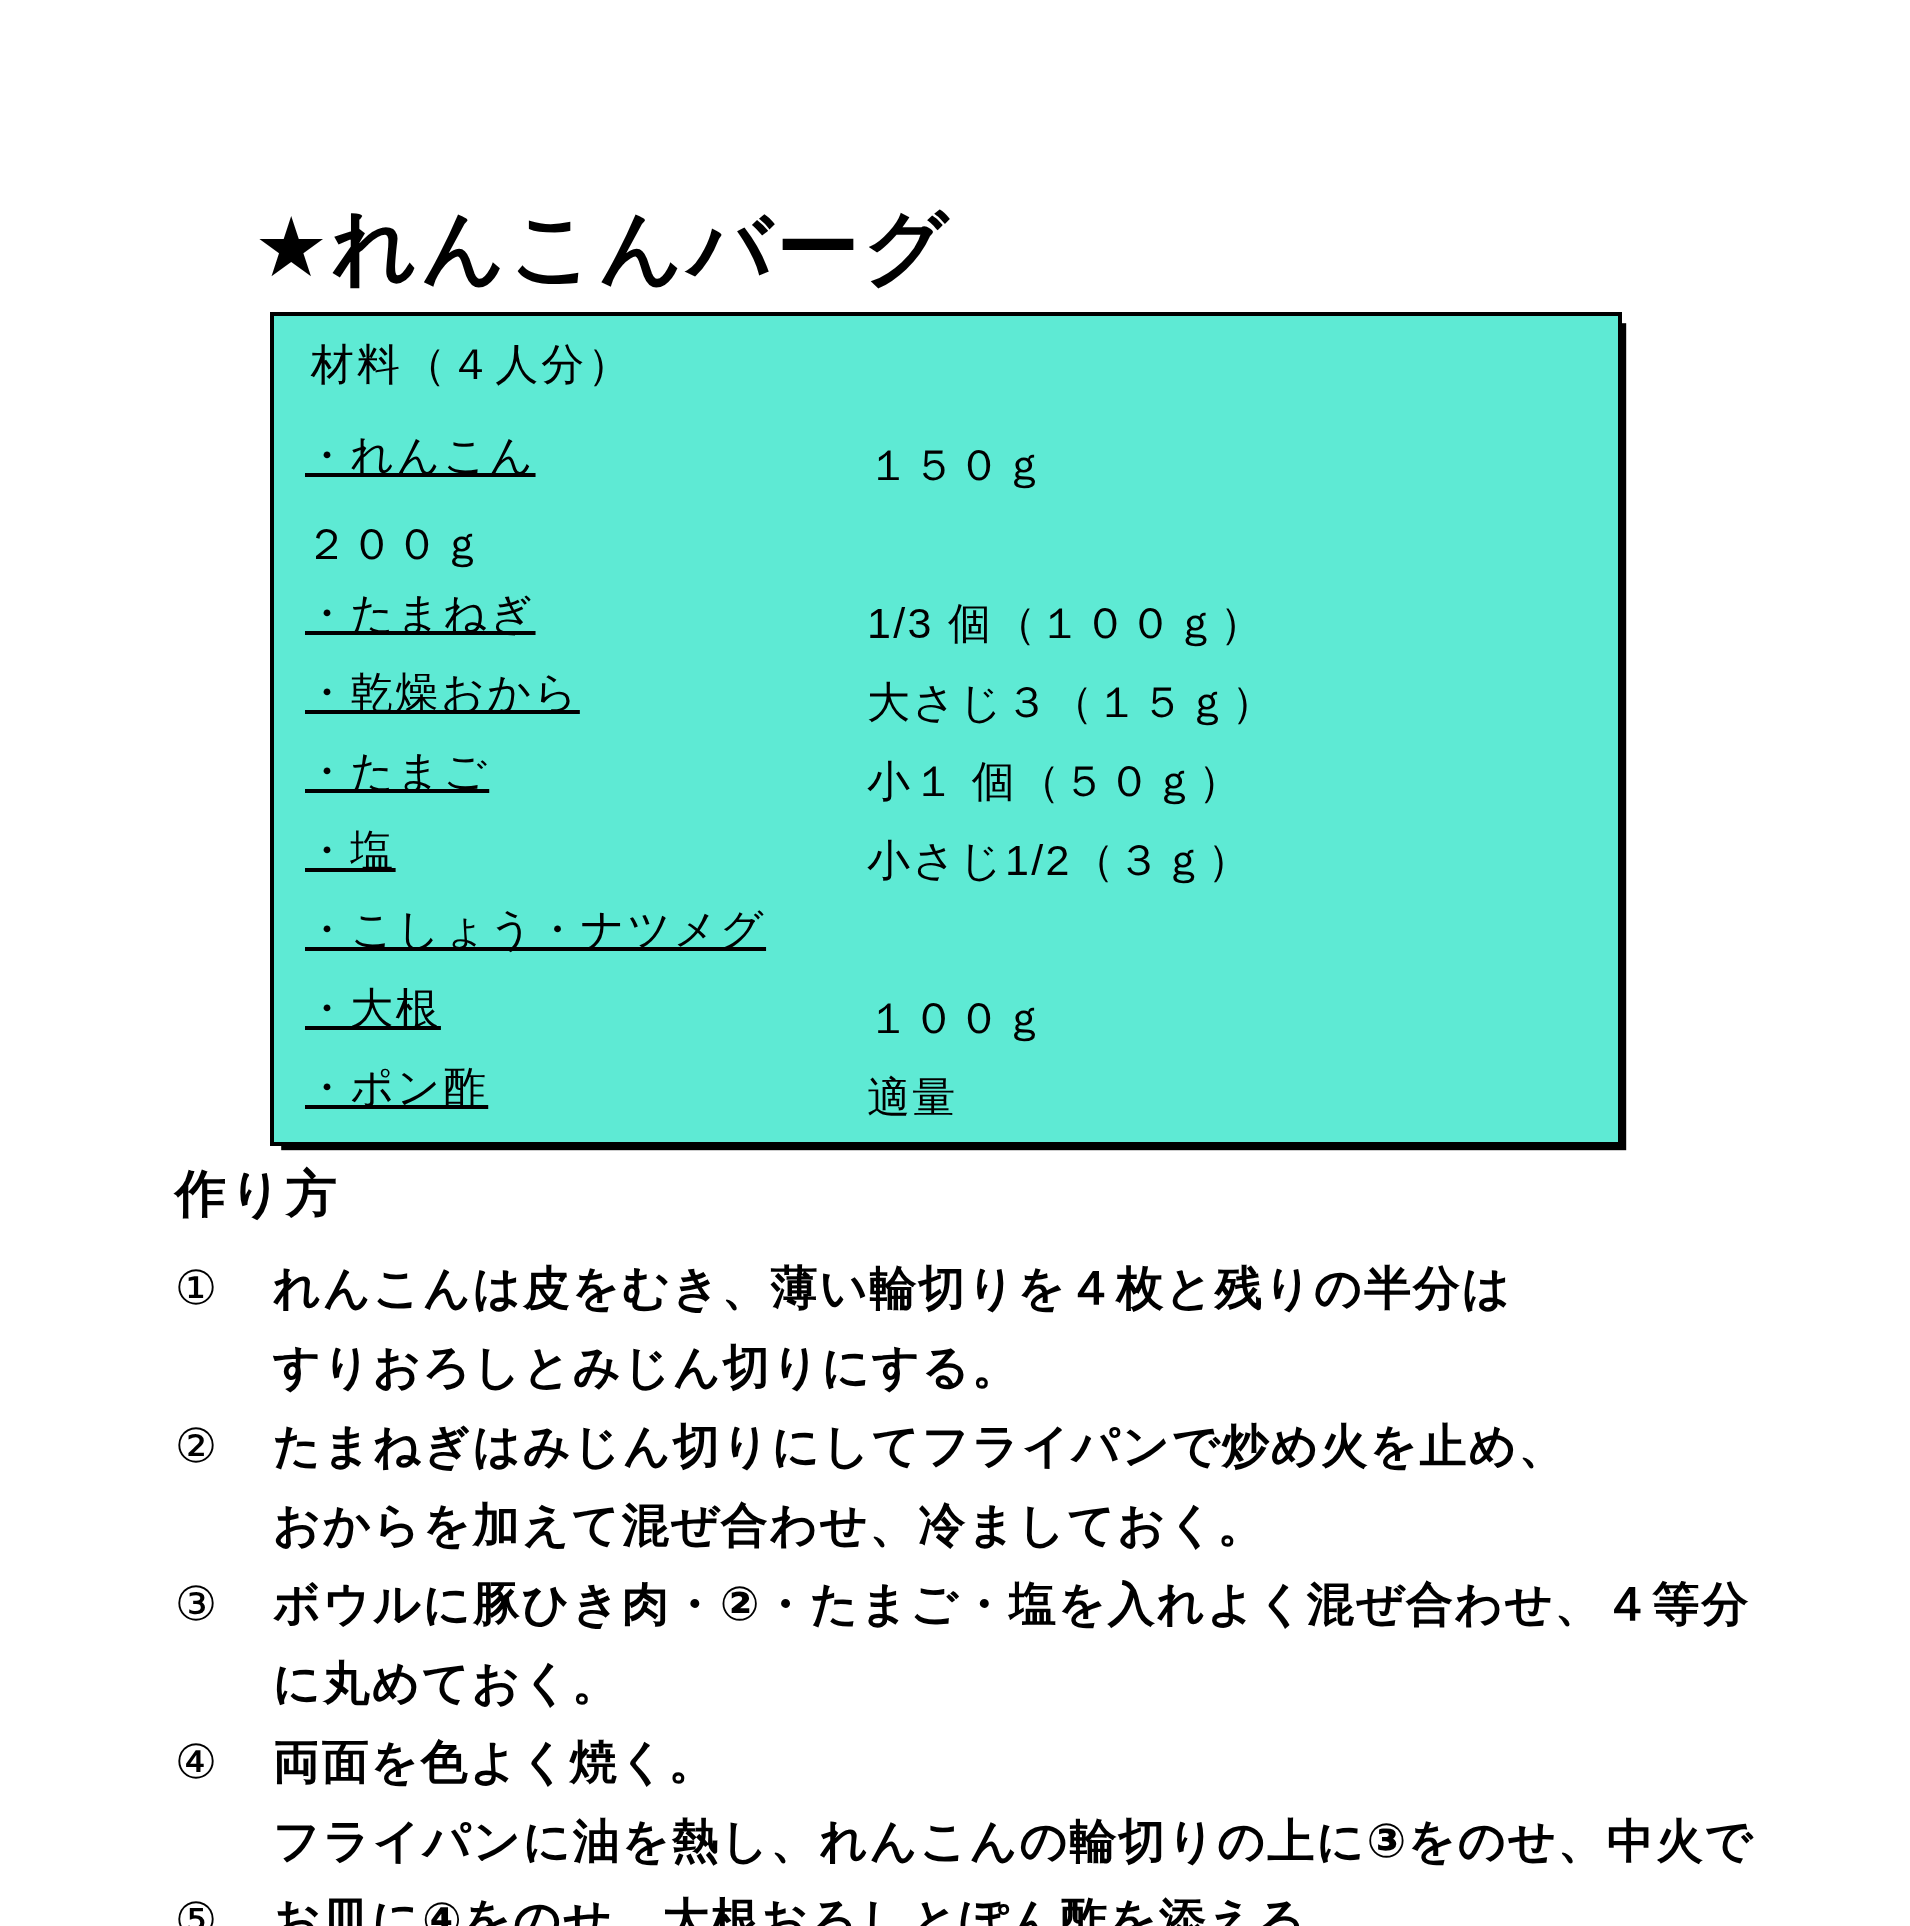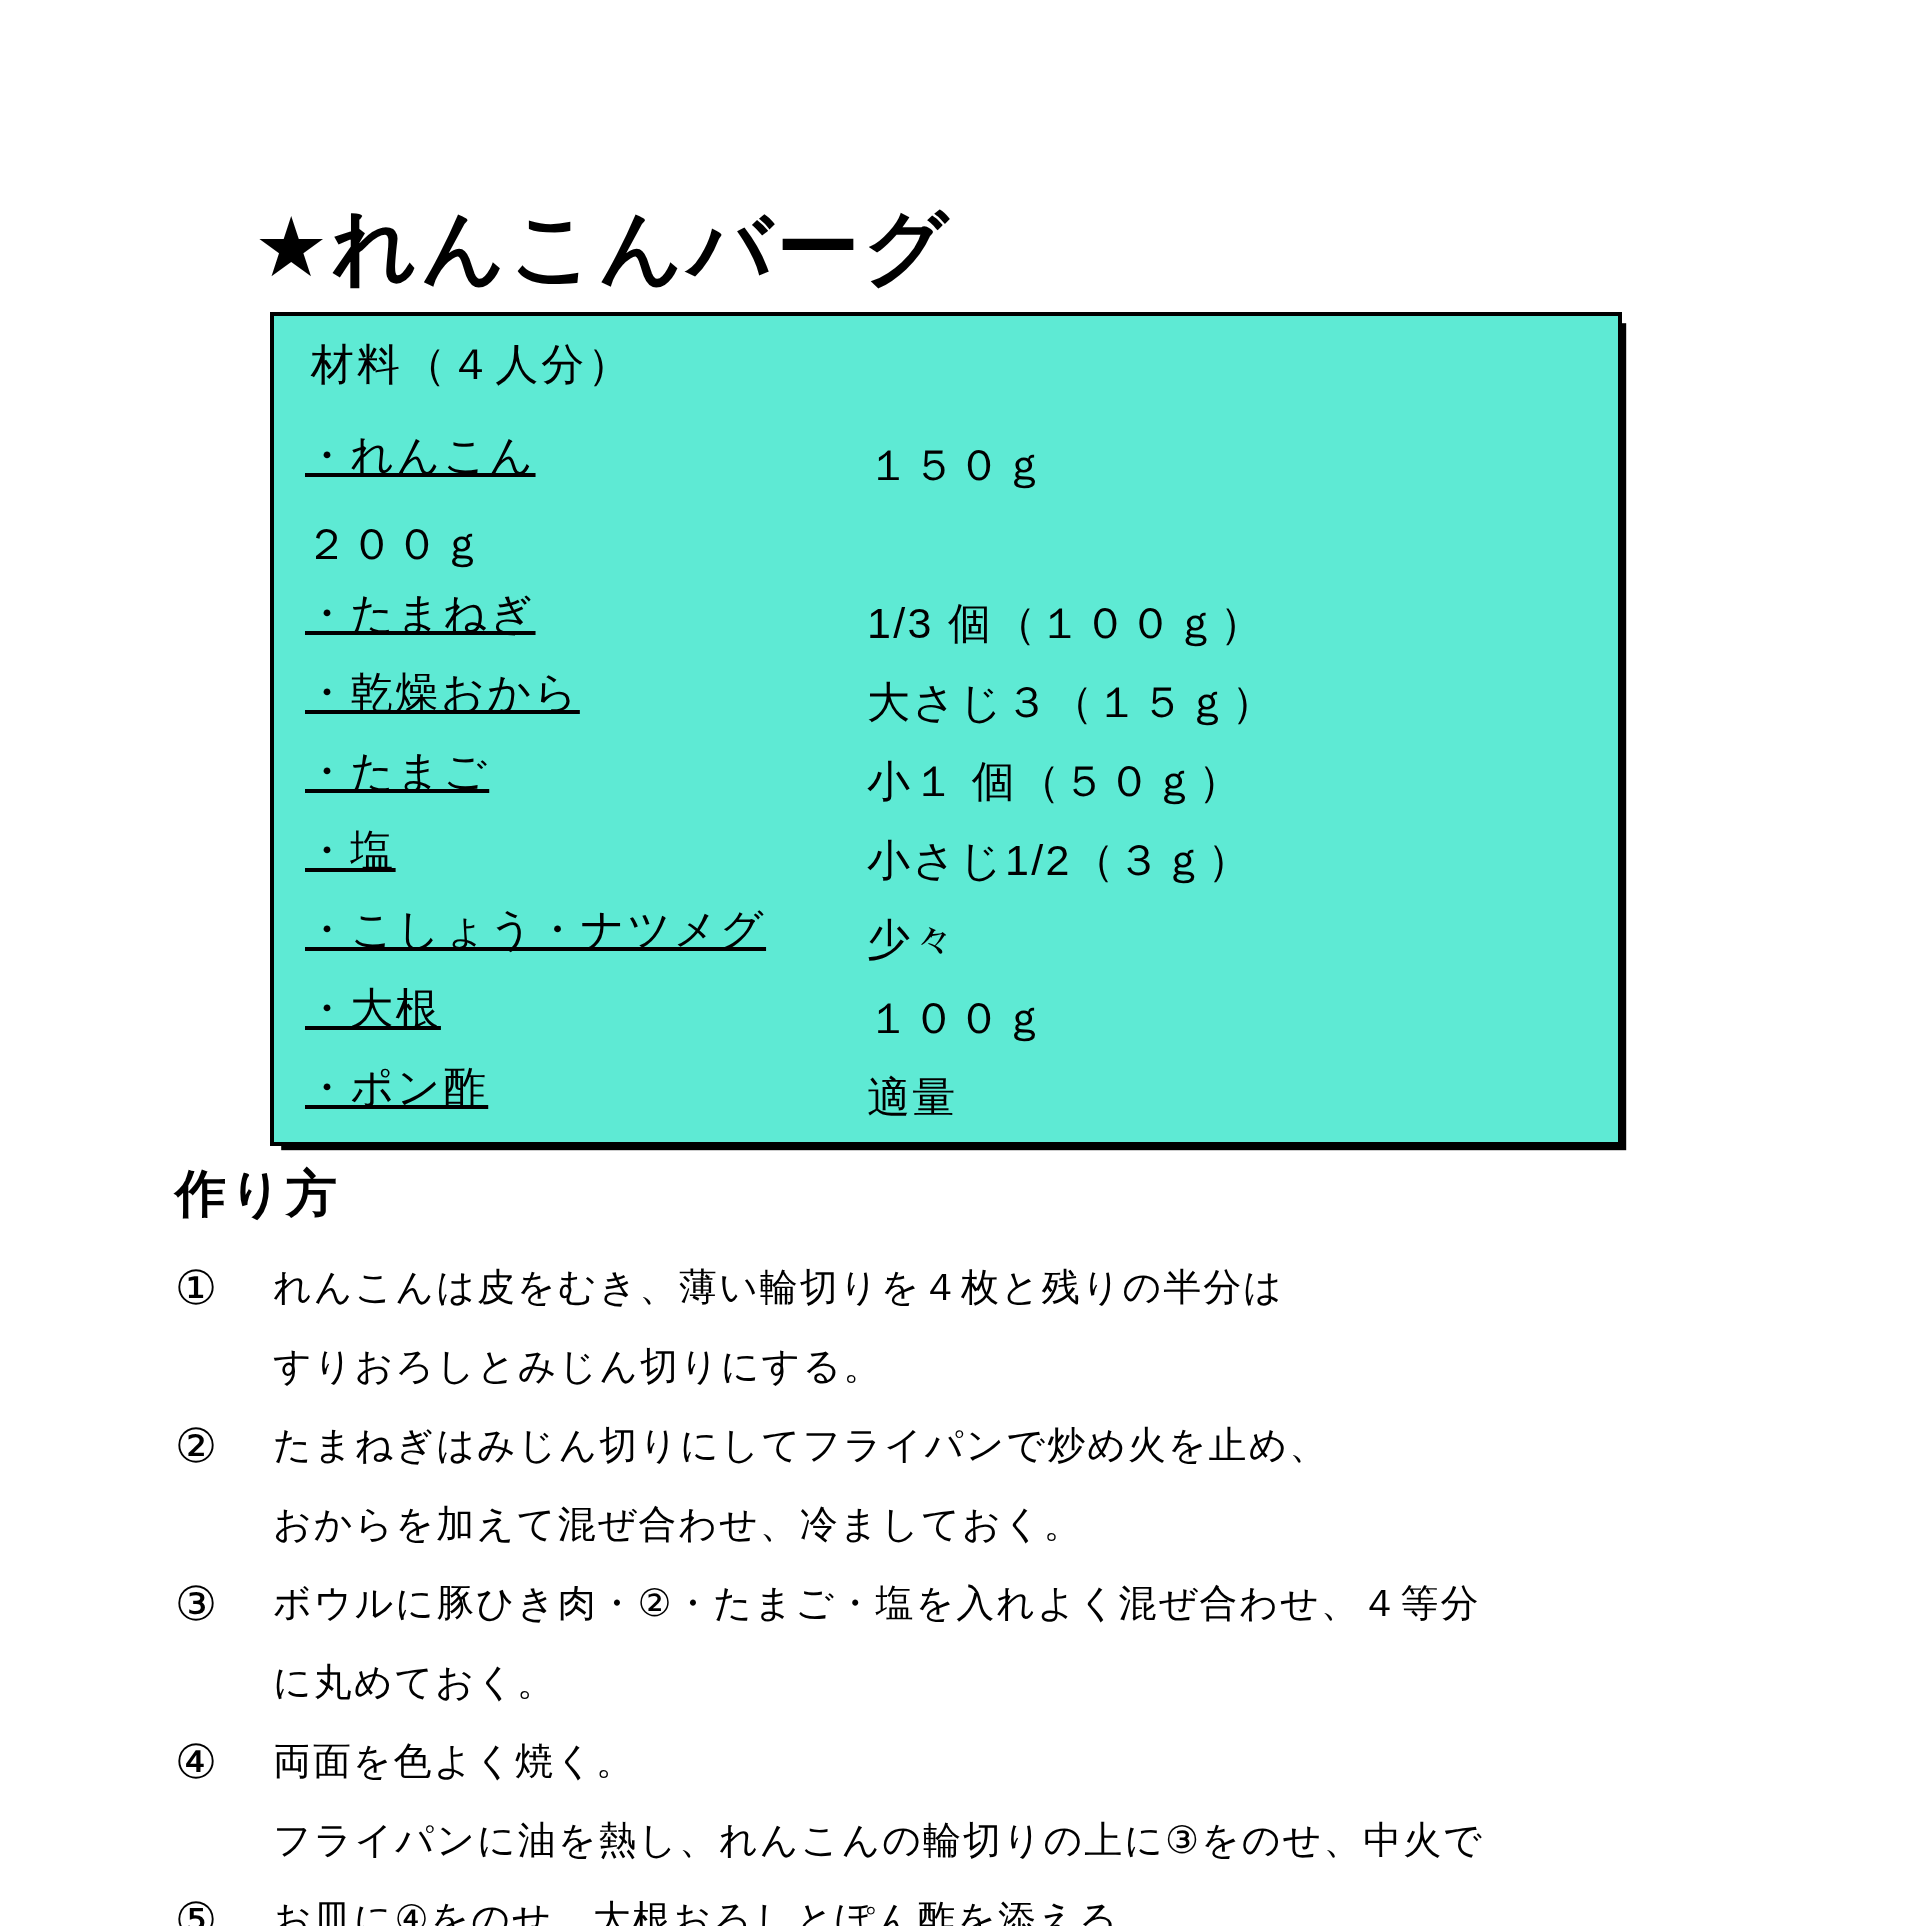--- a/index.html
+++ b/index.html
@@ -56,22 +56,23 @@
   #steps{
     position:absolute;left:175px;top:1248px;width:1626px;
   }
   .step{display:flex;align-items:flex-start;}
   .step-num{
     flex:0 0 98px;
     font-size:47px;line-height:79px;
   }
   .step-text{flex:1 1 auto;}
   .step-line{
-    font-size:38px;line-height:79px;letter-spacing:1.9px;
+    font-size:47px;line-height:79px;letter-spacing:1.9px;
     white-space:nowrap;
+    font-weight:bold;
   }
 </style>
 </head>
 <body>
 
 <div id="page">
 
   <div id="title">★れんこんバーグ</div>
 
   <div id="ing-box">
@@ -113,21 +114,20 @@
             <span class="ing-name">・塩</span>
             <span class="leader"></span>
           </div>
         <div class="ing-amount">小さじ1/2（３ｇ）</div>
       </div>
       <div class="ing-row">
         <div class="ing-left">
             <span class="ing-name">・こしょう・ナツメグ</span>
             <span class="leader"></span>
           </div>
-        <div class="ing-amount">少々</div>
       </div>
       <div class="ing-row">
         <div class="ing-left">
             <span class="ing-name">・大根</span>
             <span class="leader"></span>
           </div>
         <div class="ing-amount">１００ｇ</div>
       </div>
       <div class="ing-row">
         <div class="ing-left">

